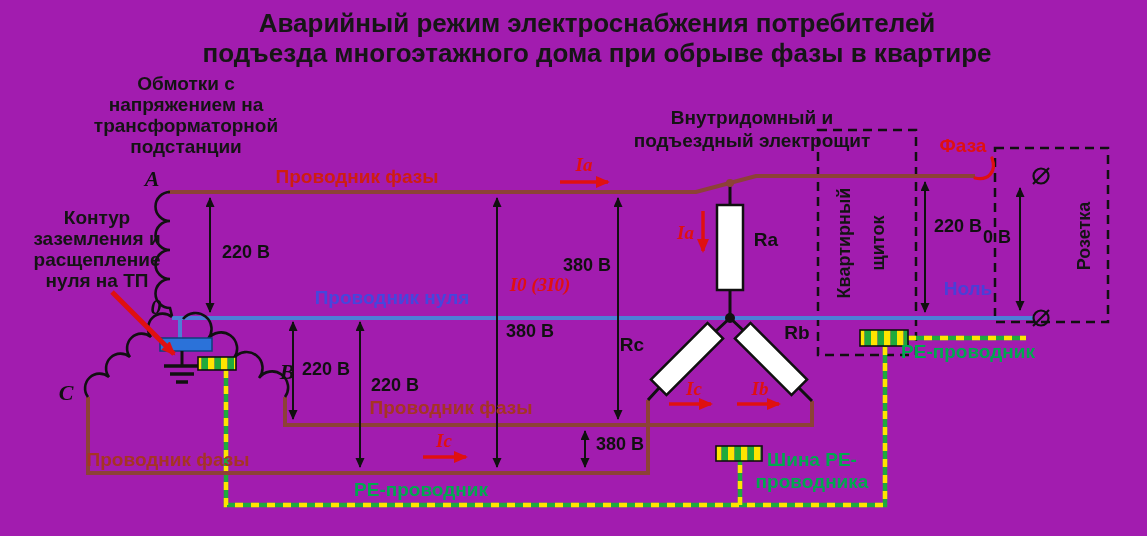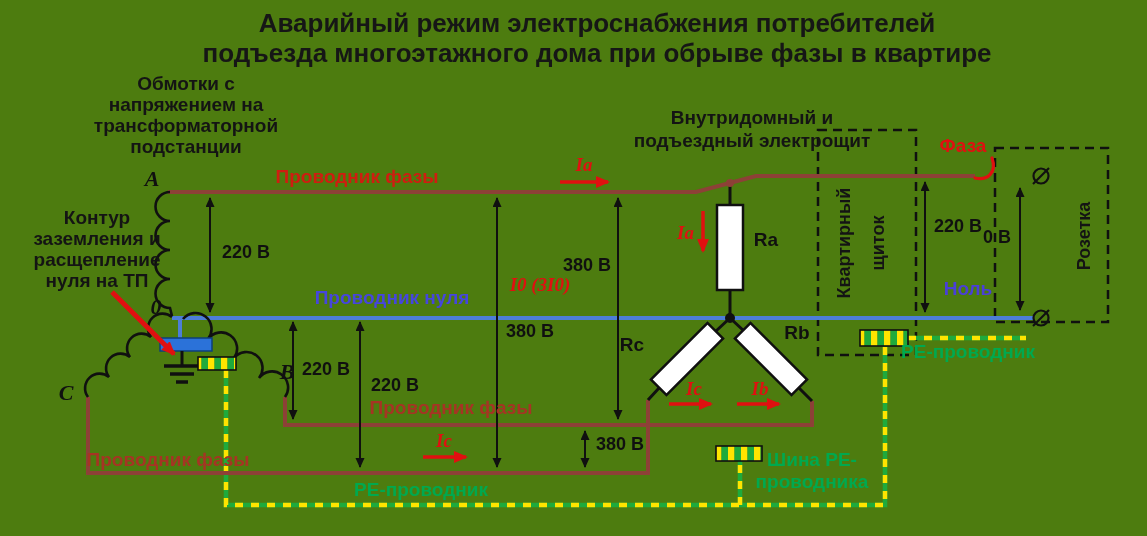--- a/index.html
+++ b/index.html
@@ -1,16 +1,16 @@
 <!DOCTYPE html>
 <html><head>
 <meta charset="utf-8">
 <style>
   html,body{margin:0;padding:0;background:#c8e5c8;}
-  .canvas{position:relative;width:1147px;height:536px;background:#4d7c0f;font-family:"Liberation Sans",sans-serif;}
+  .canvas{position:relative;width:1147px;height:536px;background:#a21caf;font-family:"Liberation Sans",sans-serif;}
   svg{display:block;}
   .t-title{font:bold 26px "Liberation Sans",sans-serif;fill:#161616;text-anchor:middle;}
   .t-ann{font:bold 19px "Liberation Sans",sans-serif;fill:#141414;text-anchor:middle;}
   .t-vert{font:bold 18px "Liberation Sans",sans-serif;fill:#141414;text-anchor:middle;}
   .t-volt{font:bold 18px "Liberation Sans",sans-serif;fill:#101010;}
   .t-term{font:italic bold 22px "Liberation Serif",serif;fill:#101010;text-anchor:middle;}
   .t-cur{font:italic bold 19px "Liberation Serif",serif;fill:#e01010;}
   .t-res{font:bold 19px "Liberation Sans",sans-serif;fill:#101010;text-anchor:middle;}
   .t-phase{font:bold 19px "Liberation Sans",sans-serif;text-anchor:middle;}
   .wire-k{stroke:#101010;stroke-width:2.6;fill:none;}

